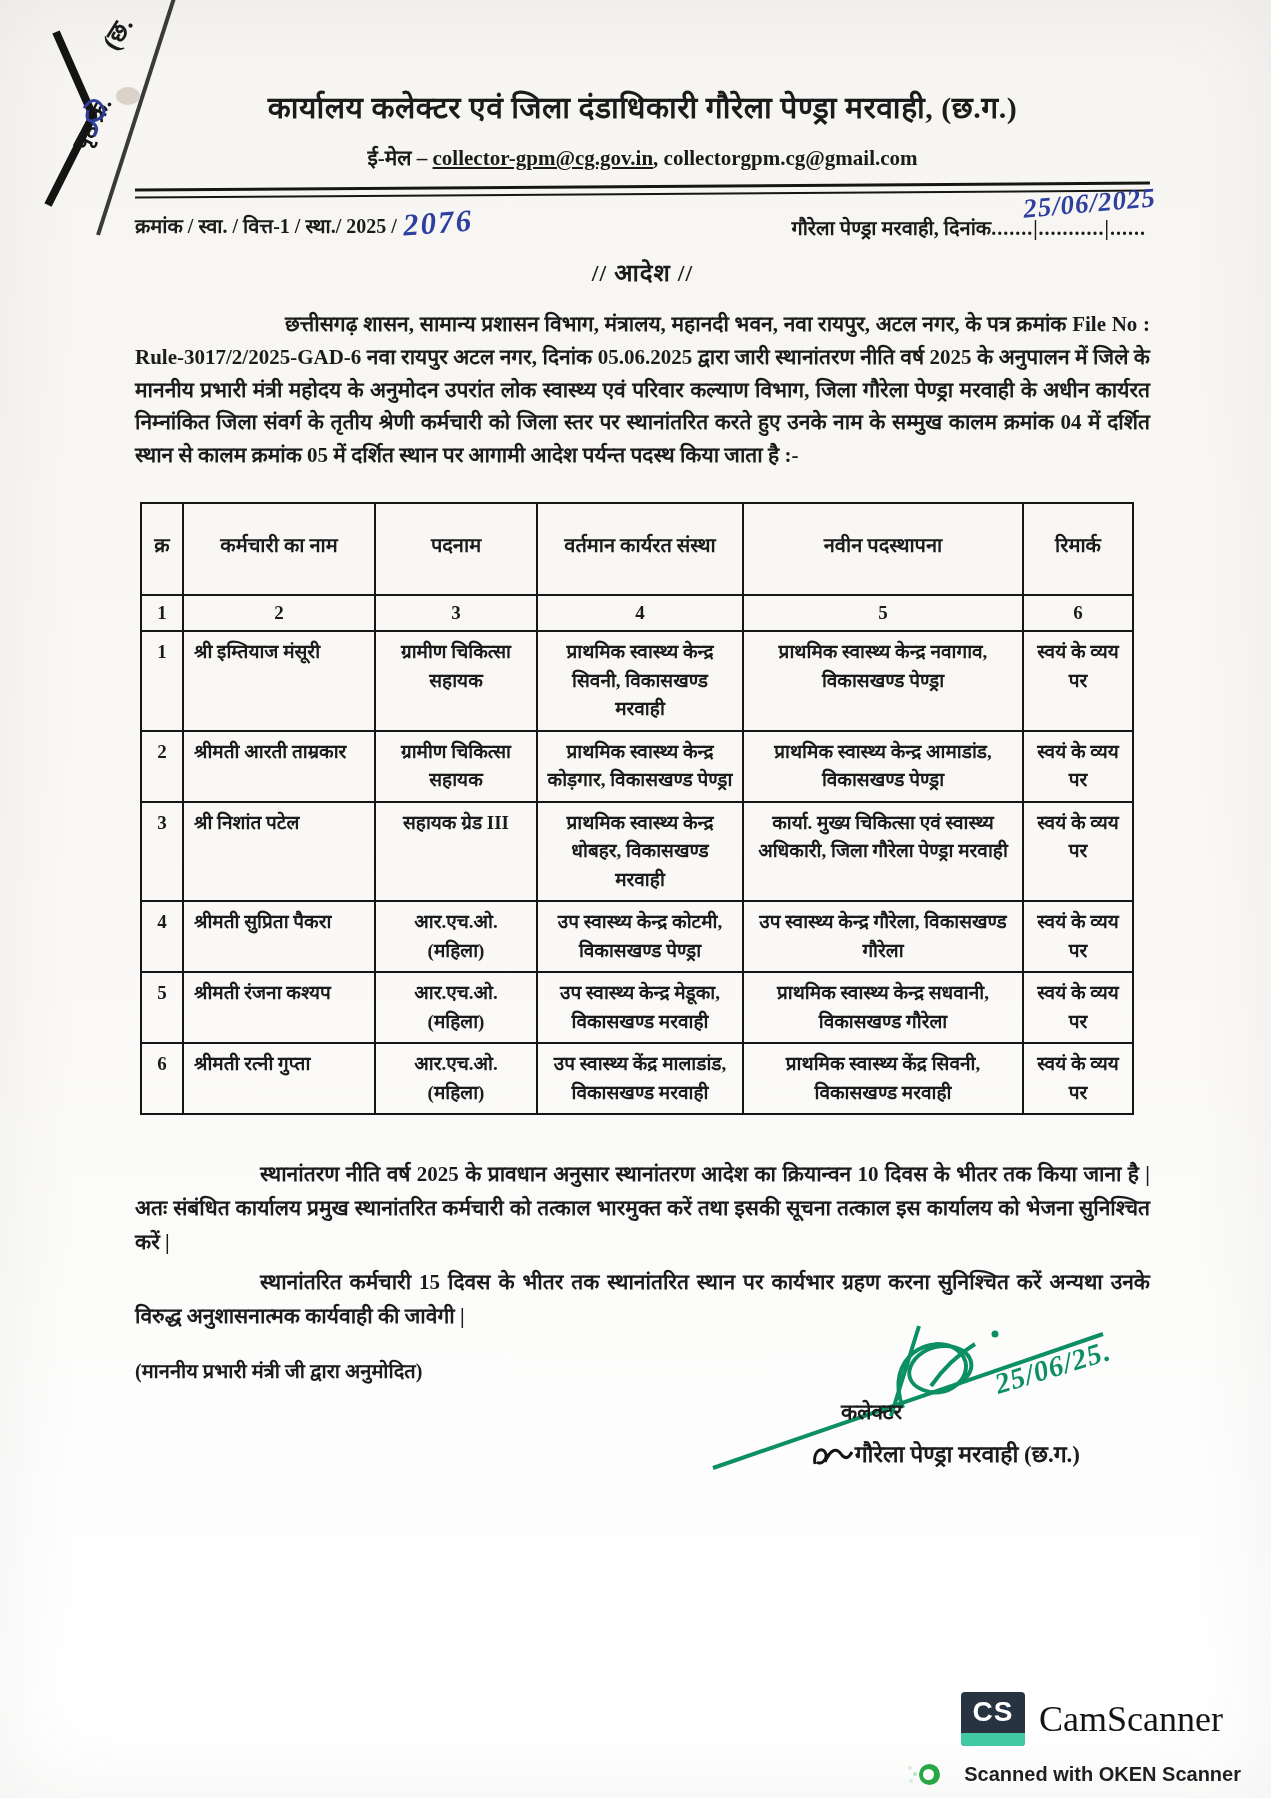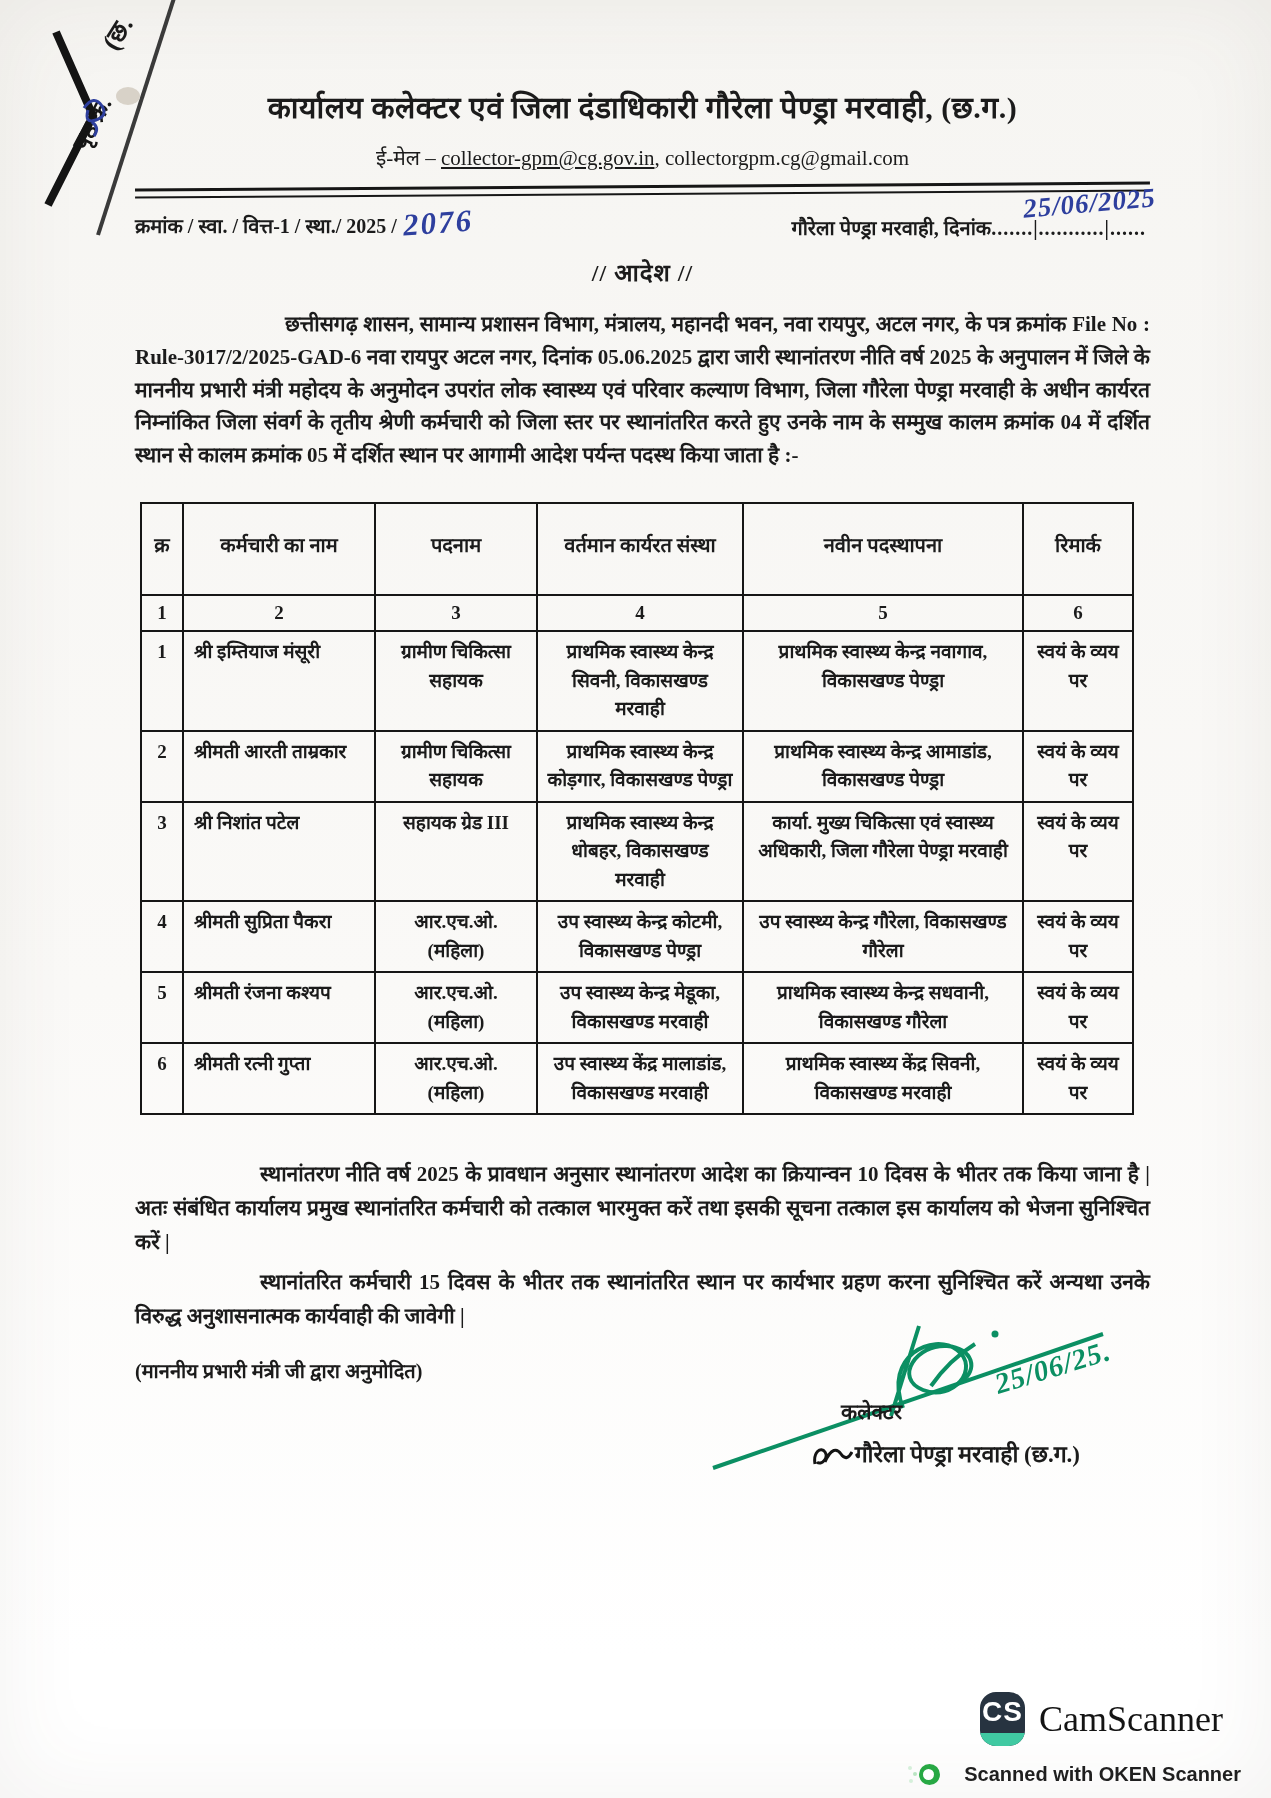--- a/index.html
+++ b/index.html
@@ -9,21 +9,21 @@
     margin:0 auto;
     background:linear-gradient(180deg,#f6f5f2 0%,#faf9f7 55%,#ffffff 92%);
     box-shadow:inset 0 0 90px rgba(80,70,55,.07);
     overflow:hidden;
     font-family:"Liberation Serif","DejaVu Serif",serif;
     color:#1b1b1b;
   }
   .doc{position:absolute;left:135px;top:86px;width:1015px;}
   .office-name{font-size:30px;font-weight:bold;text-align:center;margin:0;letter-spacing:.5px;}
   .phone-line{font-size:21px;font-weight:bold;text-align:center;margin-top:20px;}
-  .email-line{font-size:21px;font-weight:normal;text-align:center;margin-top:16px;}
+  .email-line{font-size:21px;font-weight:bold;text-align:center;margin-top:16px;}
   .email-line .underline{text-decoration:underline;}
   .double-rule{margin-top:14px;height:5px;border-top:3px solid #161616;border-bottom:2px solid #161616;transform:rotate(-.4deg);}
   .ref-row{display:flex;justify-content:space-between;align-items:flex-end;margin-top:10px;font-size:20px;font-weight:bold;}
   .ref-left{white-space:nowrap;}
   .hand-number{display:inline-block;font-size:31px;color:#2e3f9e;font-style:italic;font-weight:bold;transform:rotate(-4deg);margin-left:6px;letter-spacing:2px;}
   .ref-right{white-space:nowrap;position:relative;padding-right:4px;}
   .date-dots{letter-spacing:1px;}
   .hand-date{position:absolute;right:-6px;top:-26px;font-size:27px;color:#2e3f9e;font-style:italic;font-weight:bold;transform:rotate(-5deg);letter-spacing:1px;}
   .order-title{font-size:24px;font-weight:bold;text-align:center;margin-top:14px;letter-spacing:1px;}
   .body-para{font-size:21px;font-weight:bold;line-height:1.56;text-align:justify;text-indent:150px;margin:20px 0 0 0;}
@@ -42,21 +42,21 @@
   .approved-note{position:absolute;left:0;top:18px;font-size:20px;font-weight:bold;}
   .sig-svg{position:absolute;right:25px;top:-28px;width:430px;height:170px;}
   .sig-date{position:absolute;right:38px;top:12px;font-size:29px;font-weight:bold;font-style:italic;color:#0b8f63;transform:rotate(-17deg);letter-spacing:1px;}
   .sig-designation{position:absolute;right:248px;top:58px;font-size:21px;font-weight:bold;}
   .sig-office{position:absolute;right:70px;top:98px;font-size:23px;font-weight:bold;}
   .pen-mark{display:inline-block;vertical-align:-6px;margin-right:2px;}
   
   .fold-svg{position:absolute;left:0;top:0;width:260px;height:260px;}
   
   .camscanner{position:absolute;right:48px;bottom:52px;display:flex;align-items:center;gap:14px;}
-  .cs-badge{position:relative;width:45px;height:54px;border-radius:16px;background:#273340;overflow:hidden;}
+  .cs-badge{position:relative;width:64px;height:54px;border-radius:4px;background:#273340;overflow:hidden;}
   .cs-badge .cs-text{position:absolute;left:0;right:0;top:4px;text-align:center;color:#fff;font-family:"Liberation Sans","DejaVu Sans",sans-serif;font-weight:bold;font-size:28px;letter-spacing:1px;}
   .cs-badge .cs-strip{position:absolute;left:0;right:0;bottom:0;height:13px;background:#40c9a2;}
   .cs-label{font-size:36px;color:#141414;font-family:"Liberation Serif","DejaVu Serif",serif;}
   .oken{position:absolute;right:30px;bottom:12px;display:flex;align-items:center;gap:24px;}
   .oken-icon{position:relative;width:21px;height:21px;border-radius:50%;background:#27a844;}
   .oken-icon::after{content:"";position:absolute;left:4px;top:5px;width:11px;height:11px;border-radius:50%;background:#fff;}
   .oken-icon::before{content:"";position:absolute;left:-6px;top:8px;width:4px;height:4px;border-radius:50%;background:#b9e4c2;box-shadow:-5px -6px 0 0 #d5efda, -4px 7px 0 0 #d5efda;}
   .oken-label{font-size:20px;font-weight:bold;color:#1f1f1f;font-family:"Liberation Sans","DejaVu Sans",sans-serif;}
 </style>
 </head>

